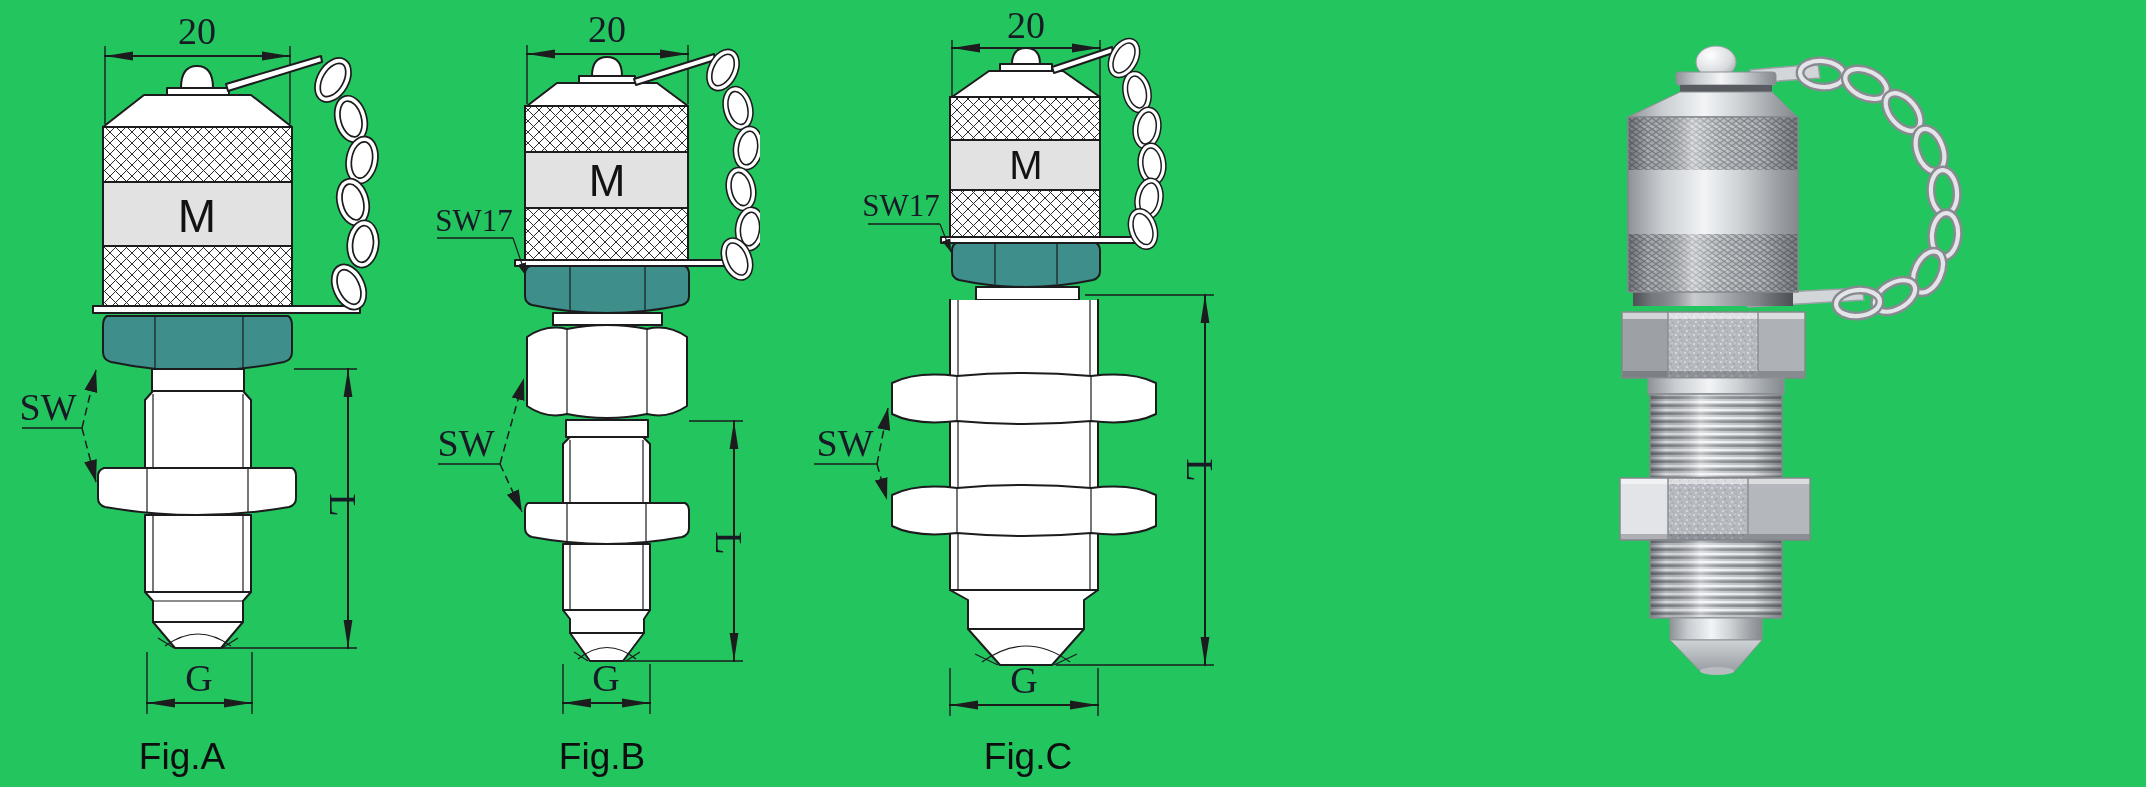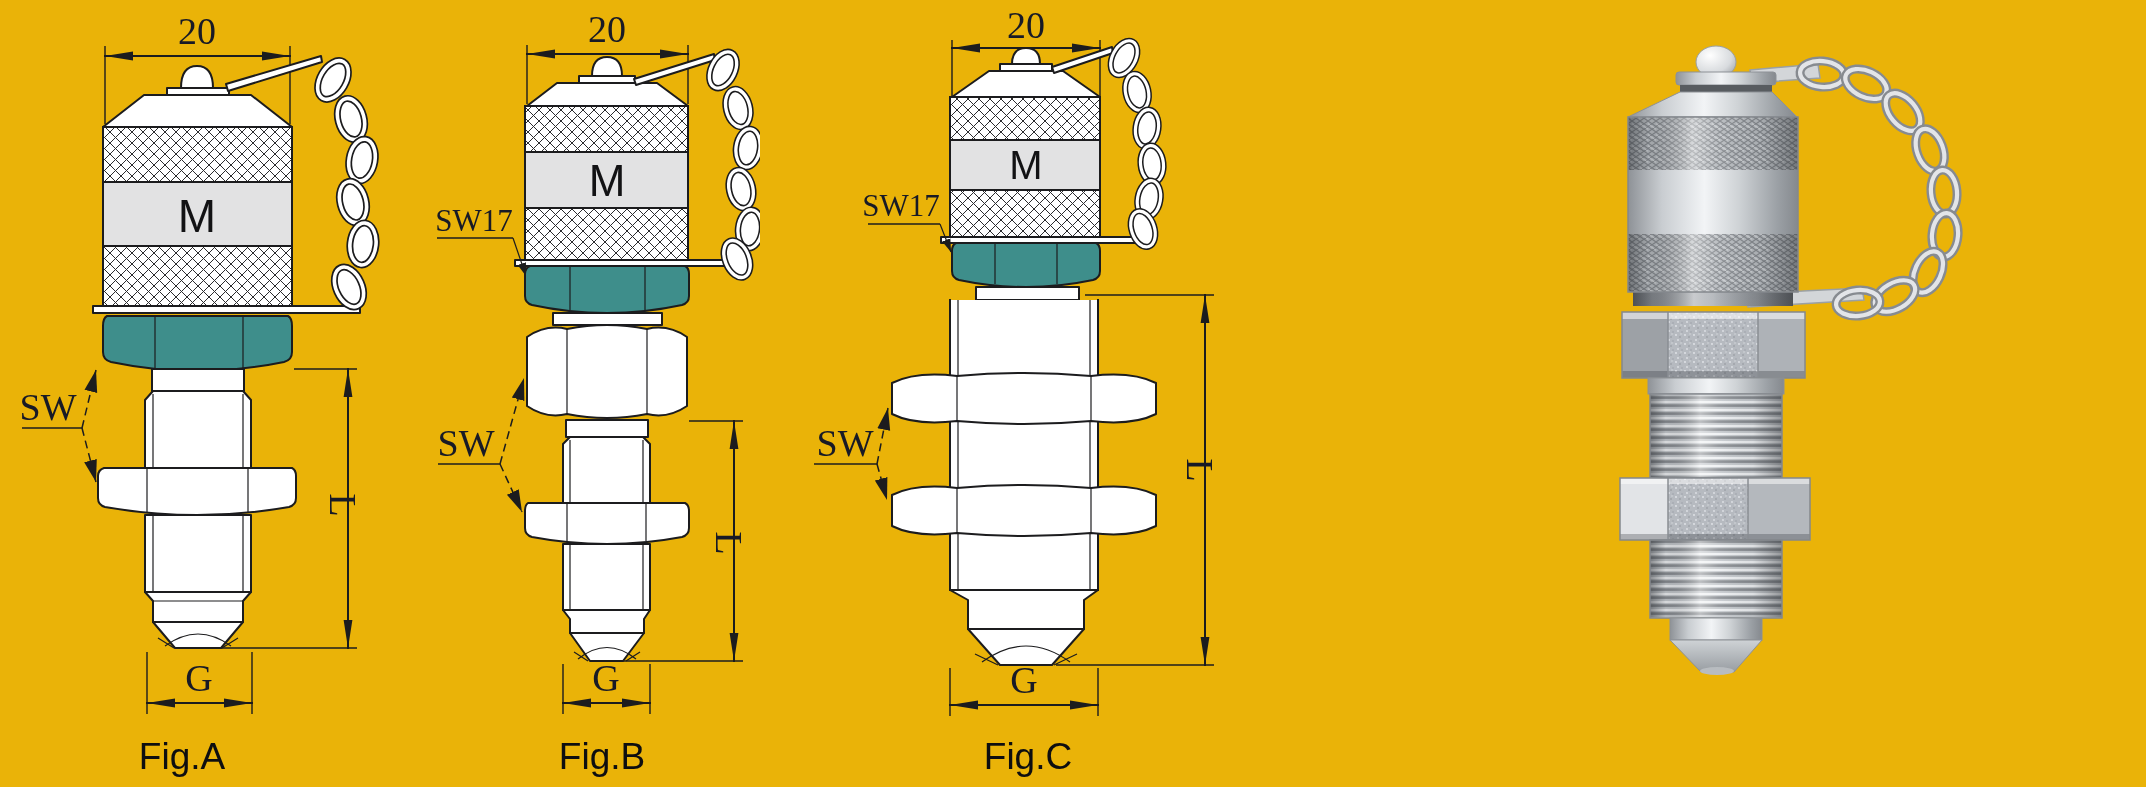--- a/index.html
+++ b/index.html
@@ -1,16 +1,16 @@
 <!DOCTYPE html>
 <html><head>
 <meta charset="utf-8">
 <style>
   html,body{margin:0;padding:0;background:#ffffff;}
-  .canvas{position:relative;width:2146px;height:787px;background:#eab308;overflow:hidden;
+  .canvas{position:relative;width:2146px;height:787px;background:#22c55e;overflow:hidden;
           font-family:"Liberation Sans",sans-serif;}
   .fig-svg{position:absolute;top:0;}
   
   .ln  {stroke:#1c1c1e;stroke-width:2;fill:none;stroke-linecap:square;}
   .lnw {stroke:#1c1c1e;stroke-width:2;fill:#ffffff;stroke-linejoin:round;}
   .lnt {stroke:#1c1c1e;stroke-width:1.2;fill:none;}
   .lne {stroke:#1c1c1e;stroke-width:1.4;fill:none;}
   .dsh {stroke:#1c1c1e;stroke-width:1.5;fill:none;stroke-dasharray:8 5;}
   .hatch{fill:url(#xh);stroke:#1c1c1e;stroke-width:2;}
   .nutline{stroke:#1c1c1e;stroke-width:2;}

